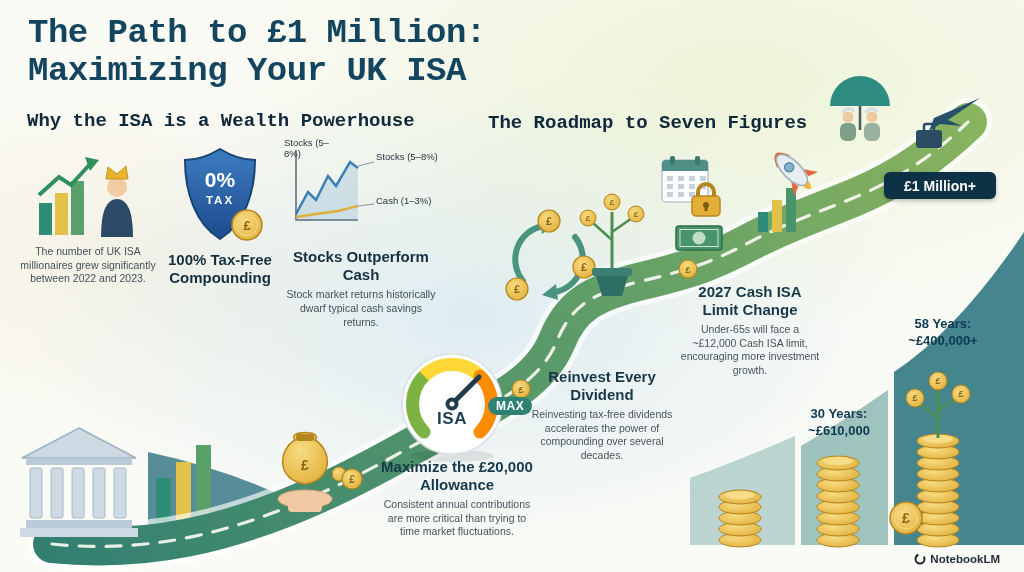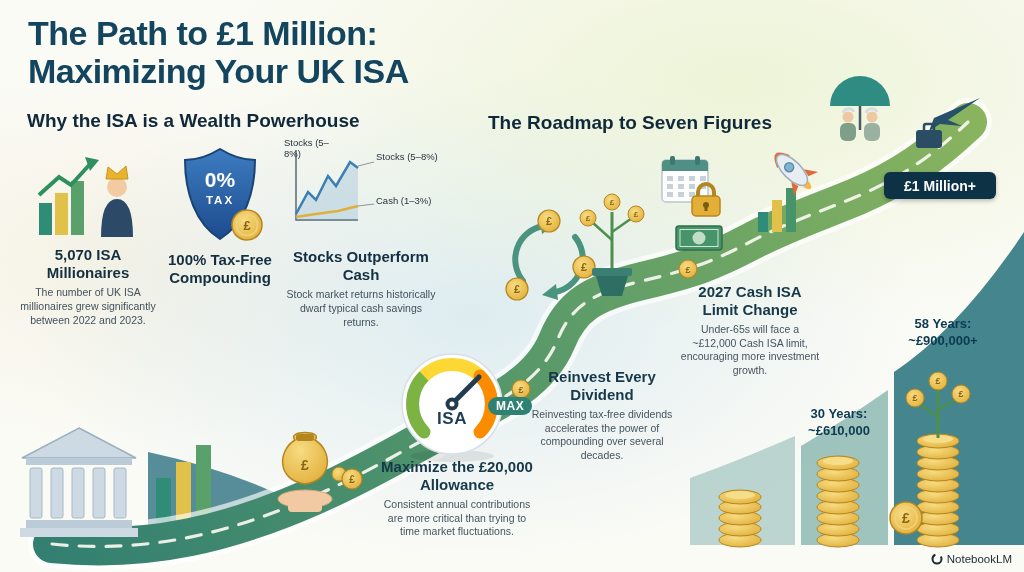--- a/index.html
+++ b/index.html
@@ -6,42 +6,42 @@
   .canvas{
     position:relative;width:1024px;height:572px;overflow:hidden;
     font-family:"Liberation Sans",sans-serif;
     background:
       radial-gradient(900px 420px at 72% 14%, rgba(226,238,190,0.55), transparent 60%),
       radial-gradient(720px 400px at 46% 55%, rgba(186,218,233,0.45), transparent 62%),
       radial-gradient(520px 320px at 10% 45%, rgba(241,234,212,0.5), transparent 60%),
       #fbfbf6;
   }
   svg.layer{position:absolute;left:0;top:0;z-index:1;}
-  .txt{position:absolute;z-index:2;}
+  .txt{position:absolute;z-index:2;font-family:Liberation Mono, monospace;}
   .title{left:28px;top:14px;font-size:34px;font-weight:800;line-height:1.12;
          color:#14455f;letter-spacing:-0.5px;}
   .sec-header{font-size:19px;font-weight:800;color:#10293a;}
   .card{position:absolute;z-index:2;display:flex;flex-direction:column;align-items:center;}
   .card-title{margin-top:6px;font-size:15px;font-weight:bold;color:#142f40;text-align:center;line-height:1.18;}
   .card-body{margin-top:5px;font-size:10.5px;color:#42515c;text-align:center;line-height:1.3;}
   .mile{position:absolute;z-index:2;text-align:center;}
   .mile-title{font-size:15px;font-weight:bold;color:#16384a;line-height:1.2;}
   .mile-body{margin-top:4px;font-size:10.5px;color:#45545e;line-height:1.3;}
   .proj{position:absolute;z-index:2;text-align:center;font-size:13px;font-weight:bold;
         color:#0c3a50;line-height:1.3;}
   .badge{position:absolute;z-index:3;left:884px;top:172px;width:112px;height:27px;
          background:#0d3145;color:#fff;border-radius:6px;display:flex;align-items:center;
          justify-content:center;font-size:14px;font-weight:bold;box-shadow:0 2px 4px rgba(0,0,0,.25);}
   .gauge-label{position:absolute;z-index:3;left:424px;top:409px;width:56px;text-align:center;
                font-size:17px;font-weight:800;color:#1b3e52;letter-spacing:.5px;}
   .gauge-max{position:absolute;z-index:3;left:488px;top:397px;background:#2f8273;color:#fff;
              font-size:12px;font-weight:bold;padding:2px 8px;border-radius:9px;letter-spacing:.5px;}
   .chart-lbl{position:absolute;font-size:9.5px;color:#26343e;line-height:1.15;}
-  .watermark{position:absolute;z-index:3;right:12px;bottom:7px;display:flex;align-items:center;
-             gap:4px;font-size:11.5px;font-weight:400;color:#1d2a33;}
+  .watermark{position:absolute;z-index:3;right:24px;bottom:7px;display:flex;align-items:center;
+             gap:4px;font-size:11.5px;font-weight:700;color:#1d2a33;}
 </style>
 </head>
 <body>
 
 <div class="canvas">
 
   <svg class="layer" width="1024" height="572" viewBox="0 0 1024 572">
     <defs>
       <linearGradient id="roadGrad" x1="0" y1="572" x2="1024" y2="0" gradientUnits="userSpaceOnUse">
         <stop offset="0" stop-color="#2f7d72"></stop>
@@ -280,21 +280,20 @@
     <svg width="110" height="95" viewBox="0 0 110 95">
       <rect x="6" y="58" width="13" height="32" fill="#2e8c77"></rect>
       <rect x="22" y="48" width="13" height="42" fill="#e2c14b"></rect>
       <rect x="38" y="36" width="13" height="54" fill="#5aa06b"></rect>
       <polyline points="6,50 26,32 38,40 58,18" fill="none" stroke="#2f8f5f" stroke-width="4"></polyline>
       <path d="M 52 12 L 66 15 L 57 26 Z" fill="#2f8f5f"></path>
       <path d="M 68 92 Q 68 54 84 54 Q 100 54 100 92 Z" fill="#2c4a68"></path>
       <circle cx="84" cy="42" r="10" fill="#f3cba2"></circle>
       <polygon points="73,34 75,22 84,29 93,21 95,34" fill="#e8b42e" stroke="#c6961d" stroke-width="1"></polygon>
     </svg>
-    <div class="card-title">5,070 ISA Millionaires</div>
     <div class="card-body">The number of UK ISA millionaires grew significantly between 2022 and 2023.</div>
   </div>
 
   <div class="card" style="left:158px;top:145px;width:124px;">
     <svg width="95" height="100" viewBox="0 0 95 100">
       <path d="M 47 4 C 60 12 72 15 82 15 C 82 47 72 78 47 94 C 22 78 12 47 12 15 C 22 15 34 12 47 4 Z" fill="url(#shieldGrad)" stroke="#1a4474" stroke-width="2"></path>
       <text x="47" y="42" text-anchor="middle" font-size="21" font-weight="bold" fill="#ffffff">0%</text>
       <text x="47" y="59" text-anchor="middle" font-size="11.5" font-weight="bold" fill="#ffffff" letter-spacing="2">TAX</text>
       <circle cx="74" cy="80" r="15" fill="url(#goldGrad)" stroke="#b5861f" stroke-width="1.5"></circle>
       <circle cx="74" cy="80" r="10.5" fill="none" stroke="#f1d27c" stroke-width="1.5"></circle>
@@ -340,21 +339,21 @@
   <div class="gauge-max">MAX</div>
 
   <div class="badge">£1 Million+</div>
 
   <div class="proj" style="left:791px;top:406px;width:96px;">
     <div>30 Years:</div>
     <div>~£610,000</div>
   </div>
   <div class="proj" style="left:893px;top:316px;width:100px;">
     <div>58 Years:</div>
-    <div>~£900,000+</div>
+    <div>~£400,000+</div>
   </div>
 
   <div class="watermark">
     <svg width="12" height="12" viewBox="0 0 12 12">
       <circle cx="6" cy="6" r="4.5" fill="none" stroke="#1d2a33" stroke-width="2" stroke-dasharray="19 6"></circle>
     </svg>
     <span>NotebookLM</span>
   </div>
 
 </div>

